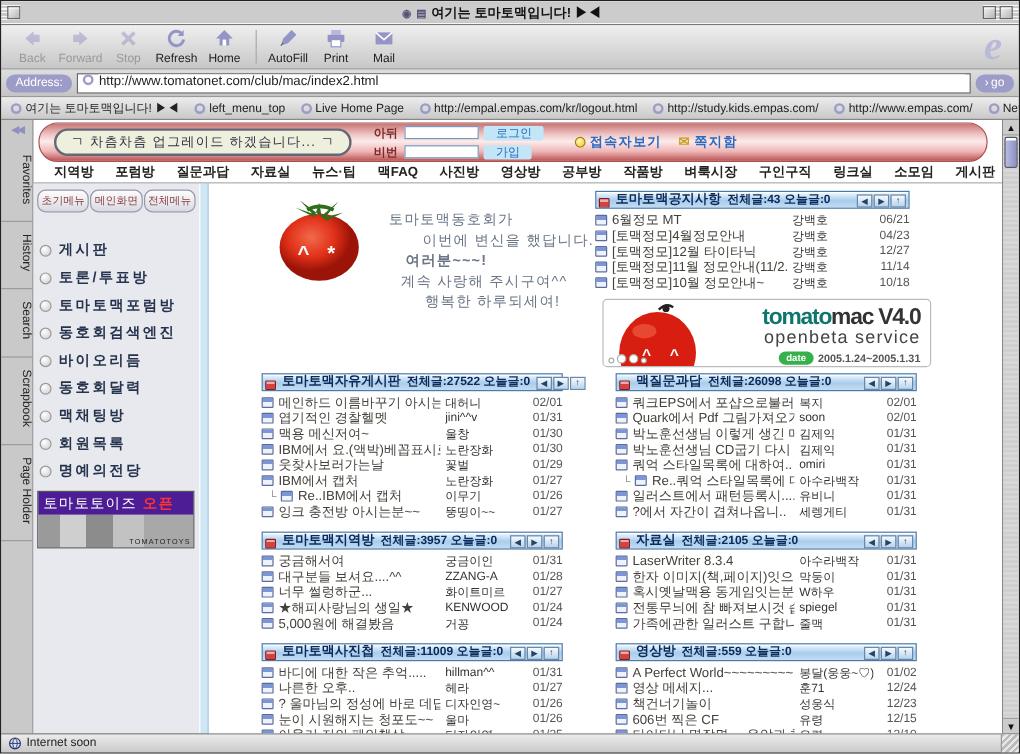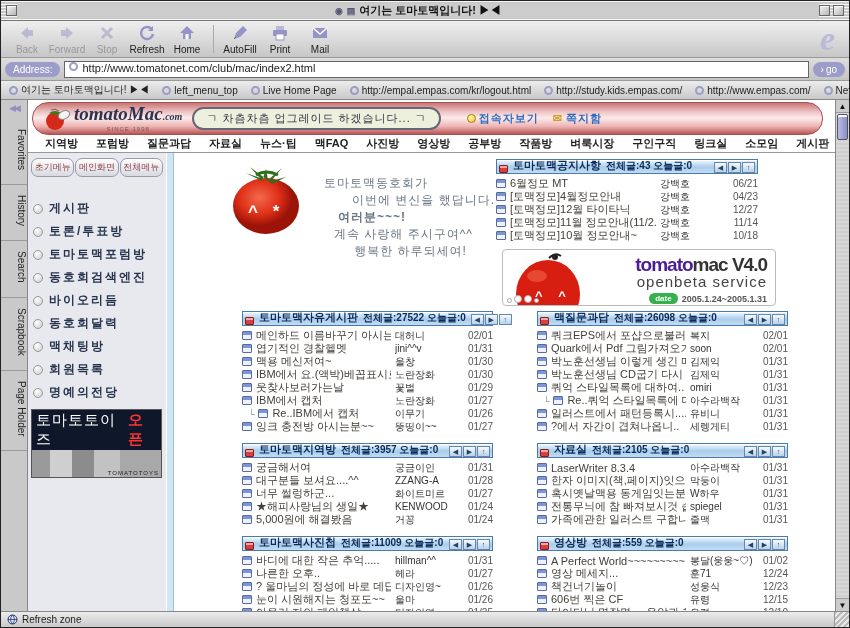--- a/index.html
+++ b/index.html
@@ -94,51 +94,51 @@
   
   .left-menu { width:138px; flex:0 0 138px; background:#e7e9ee; padding:5px 3px; overflow:hidden; }
   .menu-tabs { display:flex; gap:1px; margin-bottom:20px; }
   .menu-tab { flex:1; border:1px solid #99a; border-radius:7px; text-align:center; font-size:9px;
               color:#8a4040; padding:2px 0; background:linear-gradient(#fdfdfd,#d9d9e2); white-space:nowrap; }
   .menu-item { display:flex; align-items:center; gap:6px; font-size:12px; font-weight:bold;
                color:#26334d; letter-spacing:2px; padding:3px 2px; white-space:nowrap; }
   .radio { width:10px; height:10px; border-radius:50%; border:1px solid #999;
            background:radial-gradient(circle at 35% 30%,#fff,#ccc); flex:0 0 auto; }
   .menu-banner { margin-top:5px; border:1px solid #555; width:131px; }
-  .mb-head { background:#0f172a; color:#fff; font-size:15px; padding:1px 4px; display:flex; gap:5px;
+  .mb-head { background:#4c1d95; color:#fff; font-size:12px; padding:1px 4px; display:flex; gap:5px;
              letter-spacing:1px; }
   .mb-open { color:#f33; font-weight:bold; }
   .mb-body { height:27px; position:relative;
     background:linear-gradient(90deg,#9a9a9a 0 18px,#cfcfcf 18px 40px,#8c8c8c 40px 62px,#c2c2c2 62px 88px,#a8a8a8 88px); }
   .mb-caption { position:absolute; right:2px; bottom:1px; font-size:6px; color:#222; letter-spacing:1px; }
 
   .divider { width:8px; flex:0 0 8px; background:#cfe6f5; border-left:1px solid #fff; border-right:1px solid #9fc0d8; }
 
   
   .main { flex:1; position:relative; background:#fff; overflow:hidden; min-width:0; }
 
   .greeting { position:absolute; left:52px; top:8px; display:flex; gap:16px; }
   .greet-text { padding-top:14px; font-size:12px; color:#6a7585; letter-spacing:1px; line-height:17px; white-space:nowrap; }
 
   .notice-slot { position:absolute; left:322px; top:6px; width:262px; }
   .promo { position:absolute; left:328px; top:96px; width:274px; height:57px; border:1px solid #bbb;
            border-radius:4px; background:#fff; display:flex; overflow:hidden; }
   .promo-left { width:86px; position:relative; flex:0 0 86px; }
   .promo-right { flex:1; text-align:right; padding:5px 8px 0 0; }
   .promo-line1 { font-size:19px; font-weight:bold; line-height:19px; letter-spacing:-1px; }
-  .brand-red { color:#4c1d95; } .brand-dark { color:#333; }
+  .brand-red { color:#0f766e; } .brand-dark { color:#333; }
   .promo-line2 { font-size:15px; color:#444; line-height:16px; letter-spacing:1px; }
   .promo-date { display:flex; justify-content:flex-end; align-items:center; gap:4px; margin-top:3px;
                 font-size:9px; color:#555; font-weight:bold; }
   .date-badge { background:#35b04a; color:#fff; font-size:8px; border-radius:7px; padding:0 6px; line-height:11px; }
   .promo-circles { position:absolute; bottom:2px; left:4px; display:flex; gap:2px; align-items:flex-end; }
   .pc { border:1px solid #aaa; border-radius:50%; background:#fff; }
   .pc-s { width:5px; height:5px; } .pc-l { width:8px; height:8px; }
 
-  .columns { position:absolute; left:68px; top:158px; width:546px; display:flex; gap:44px; }
+  .columns { position:absolute; left:44px; top:158px; width:546px; display:flex; gap:44px; }
   .col { width:251px; display:flex; flex-direction:column; gap:8px; }
 
   
   .board-head { height:15px; border:1px solid #4a7aaa; display:flex; align-items:flex-end; gap:5px; padding:0 2px;
     background:linear-gradient(180deg,#f2f8ff 0%,#a9cdec 55%,#c3dcf2 100%); box-shadow:inset 0 1px 0 #fff; }
   .bh-icon { width:9px; height:8px; border:1px solid #8a1a1a; border-radius:1px;
              background:linear-gradient(#f0a8a8 0 2px,#d64040 2px); flex:0 0 auto; }
   .bh-title { font-size:11px; font-weight:bold; color:#0a2a5a; white-space:nowrap; }
   .bh-stats { font-size:10px; font-weight:bold; color:#0a2a5a; white-space:nowrap; }
   .bh-nav { margin-left:auto; display:flex; gap:1px; }
@@ -298,33 +298,33 @@
     <span class="side-tab">Favorites</span>
         <span class="side-tab">History</span>
         <span class="side-tab">Search</span>
         <span class="side-tab">Scrapbook</span>
         <span class="side-tab">Page Holder</span>
       </div>
 
     <div class="page">
 
       <div class="site-header">
-        <span class="logo">
-          <svg width="26" height="24" viewBox="0 0 26 24">
-            <circle cx="10" cy="14" r="9" fill="#d42a1a"></circle>
-            <path d="M4 6 Q10 2 16 6 Q11 9 4 6" fill="#3a7a1a"></path>
-            <ellipse cx="19" cy="8" rx="6" ry="4" fill="#f4f4f4" stroke="#888" transform="rotate(-25 19 8)"></ellipse>
-            <path d="M14 4 Q10 1 6 3" stroke="#666" fill="none"></path>
-          </svg>
-          <span>
-            <span class="logo-text"><span>tomatoMac</span><span class="logo-com">.com</span></span>
-            <div class="logo-since">SINCE 1998</div>
+        <span class="bubble">ㄱ 차츰차츰 업그레이드 하겠습니다... ㄱ</span>
+        <span class="login">
+          <span class="login-row">
+            <span class="login-lbl">아뒤</span>
+            <input class="login-inp" style="">
+            <span class="btn-blue">로그인</span>
+          </span>
+          <span class="login-row">
+            <span class="login-lbl">비번</span>
+            <input class="login-inp" type="password" style="">
+            <span class="btn-blue">가입</span>
           </span>
         </span>
-        <span class="bubble">ㄱ 차츰차츰 업그레이드 하겠습니다... ㄱ</span>
         <span class="quick">
           <span class="quick-item">
             <span class="ball-icon"></span>
             <span>접속자보기</span>
           </span>
           <span class="quick-item">
             <span class="env-icon">✉</span>
             <span>쪽지함</span>
           </span>
         </span>
@@ -824,16 +824,16 @@
       </span>
       <span class="sc-arrow down">▼</span>
     </div>
   </div>
 
   <div class="statusbar">
     <svg width="11" height="11" viewBox="0 0 11 11">
       <circle cx="5.5" cy="5.5" r="4.5" fill="#cfe6ff" stroke="#336"></circle>
       <path d="M1 5.5 H10 M5.5 1 C3 3.5 3 7.5 5.5 10 M5.5 1 C8 3.5 8 7.5 5.5 10" stroke="#336" fill="none" stroke-width="0.8"></path>
     </svg>
-    <span>Refresh zone</span>
+    <span>Internet soon</span>
     <span class="grow"></span>
   </div>
 </div>
 
 </body></html>

